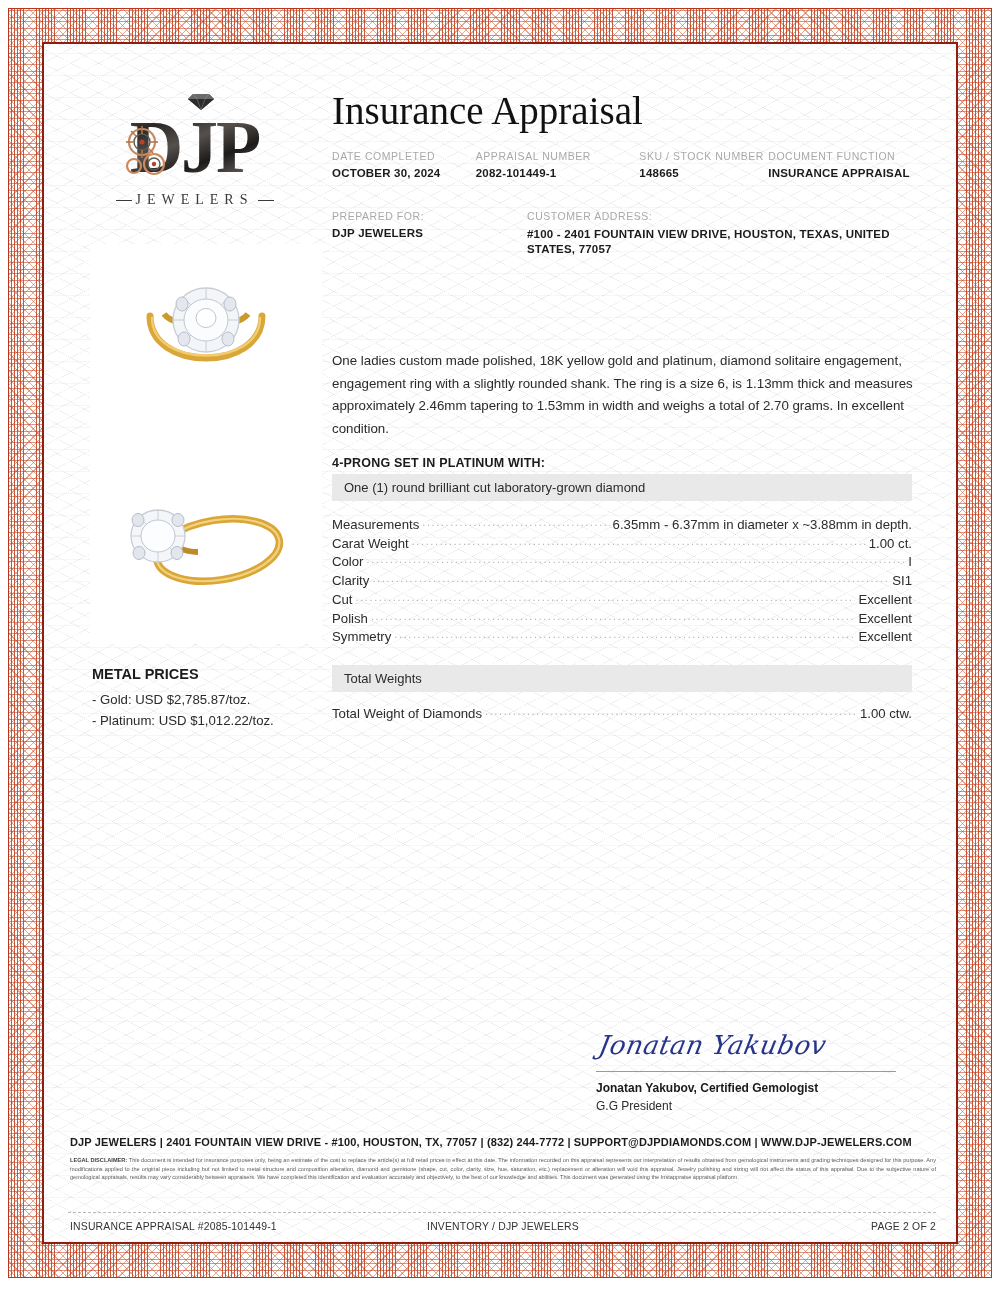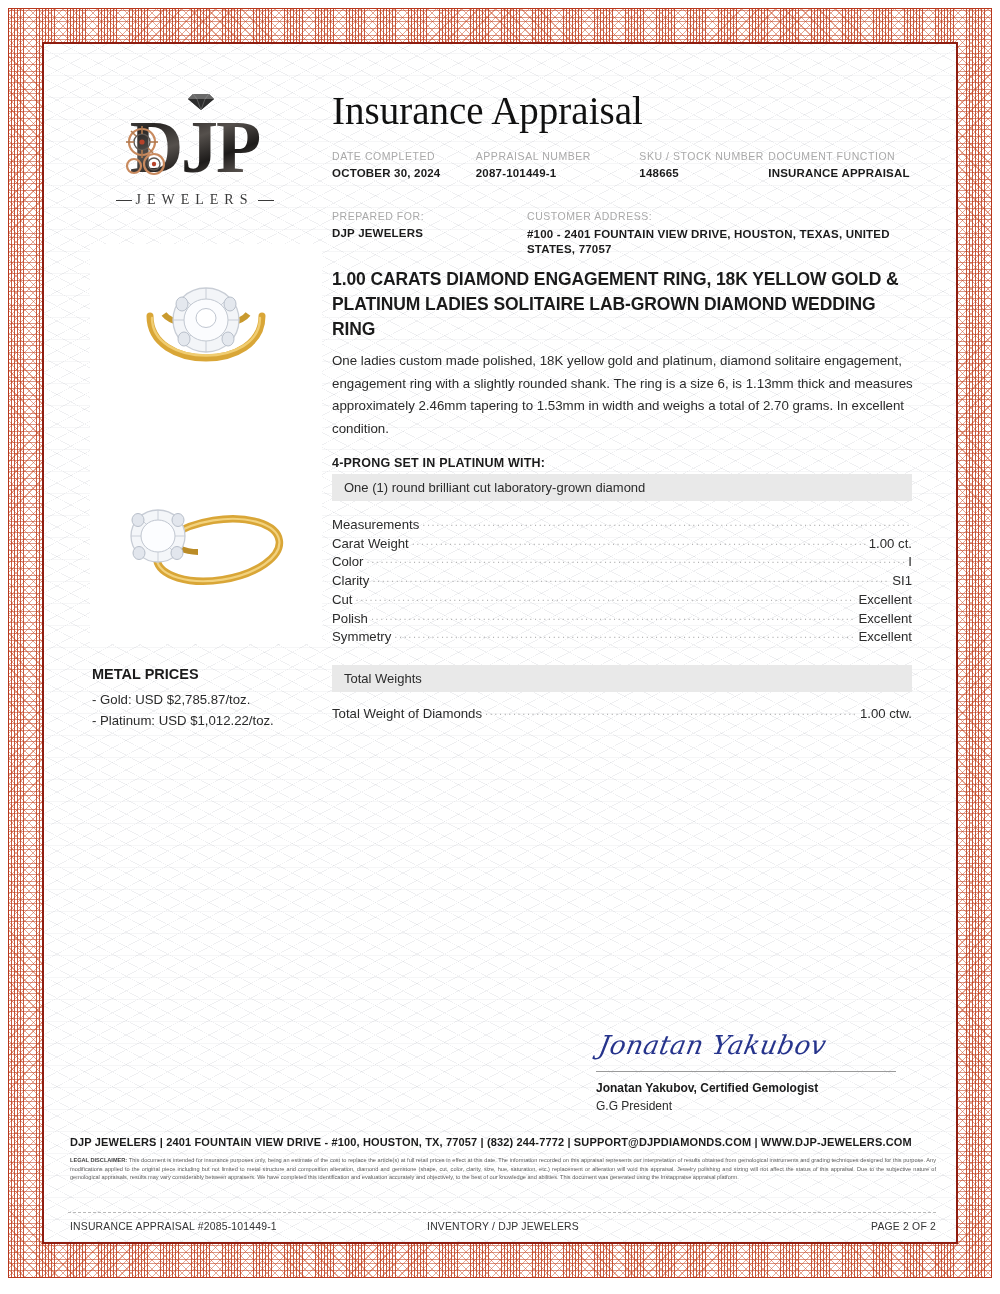--- a/index.html
+++ b/index.html
@@ -417,21 +417,21 @@
 
     <div class="title">Insurance Appraisal</div>
 
     <div class="meta-row r1">
       <div class="meta-col c1">
         <div class="meta-label">DATE COMPLETED</div>
         <div class="meta-value">OCTOBER 30, 2024</div>
       </div>
       <div class="meta-col c2">
         <div class="meta-label">APPRAISAL NUMBER</div>
-        <div class="meta-value">2087-101449-1</div>
+        <div class="meta-value">2082-101449-1</div>
       </div>
       <div class="meta-col c3">
         <div class="meta-label">SKU / STOCK NUMBER</div>
         <div class="meta-value">148665</div>
       </div>
       <div class="meta-col c4">
         <div class="meta-label">DOCUMENT FUNCTION</div>
         <div class="meta-value">INSURANCE APPRAISAL</div>
       </div>
     </div>
@@ -440,21 +440,20 @@
       <div class="prep-col a">
         <div class="meta-label">PREPARED FOR:</div>
         <div class="meta-value">DJP JEWELERS</div>
       </div>
       <div class="prep-col b">
         <div class="meta-label">CUSTOMER ADDRESS:</div>
         <div class="meta-value">#100 - 2401 FOUNTAIN VIEW DRIVE, HOUSTON, TEXAS, UNITED STATES, 77057</div>
       </div>
     </div>
 
-    <div class="product-title">1.00 CARATS DIAMOND ENGAGEMENT RING, 18K YELLOW GOLD &amp; PLATINUM LADIES SOLITAIRE LAB-GROWN DIAMOND WEDDING RING</div>
     <div class="product-desc">One ladies custom made polished, 18K yellow gold and platinum, diamond solitaire engagement, engagement ring with a slightly rounded shank. The ring is a size 6, is 1.13mm thick and measures approximately 2.46mm tapering to 1.53mm in width and weighs a total of 2.70 grams. In excellent condition.</div>
 
     <div class="photo-panel">
       <svg class="photo p1" viewBox="0 0 232 190">
         <rect width="232" height="190" fill="#ffffff"></rect>
         <g>
           <path d="M60 72 C60 128, 172 128, 172 72" fill="none" stroke="#d9a637" stroke-width="7" stroke-linecap="round"></path>
           <path d="M62 74 C62 124, 170 124, 170 74" fill="none" stroke="#f0cd72" stroke-width="2.4" stroke-linecap="round"></path>
           <path d="M74 70 C86 86, 146 86, 158 70" fill="none" stroke="#c99a2e" stroke-width="6"></path>
         </g>
@@ -515,20 +514,21 @@
       <div class="metal-line">- Platinum: USD $1,012.22/toz.</div>
     </div>
 
     <div class="section-heading" style="top:412px;">4-PRONG SET IN PLATINUM WITH:</div>
     <div class="band" style="top:430px;">One (1) round brilliant cut laboratory-grown diamond</div>
 
     <div class="spec-list" style="top:472px;">
       <div class="spec-row">
         <span class="spec-label">Measurements</span>
         <span class="spec-dots">............................................................................................................................................</span>
+        <span class="spec-value">6.35mm - 6.37mm in diameter x ~3.88mm in depth.</span>
       </div>
       <div class="spec-row">
         <span class="spec-label">Carat Weight</span>
         <span class="spec-dots">............................................................................................................................................</span>
         <span class="spec-value">1.00 ct.</span>
       </div>
       <div class="spec-row">
         <span class="spec-label">Color</span>
         <span class="spec-dots">............................................................................................................................................</span>
         <span class="spec-value">I</span>

